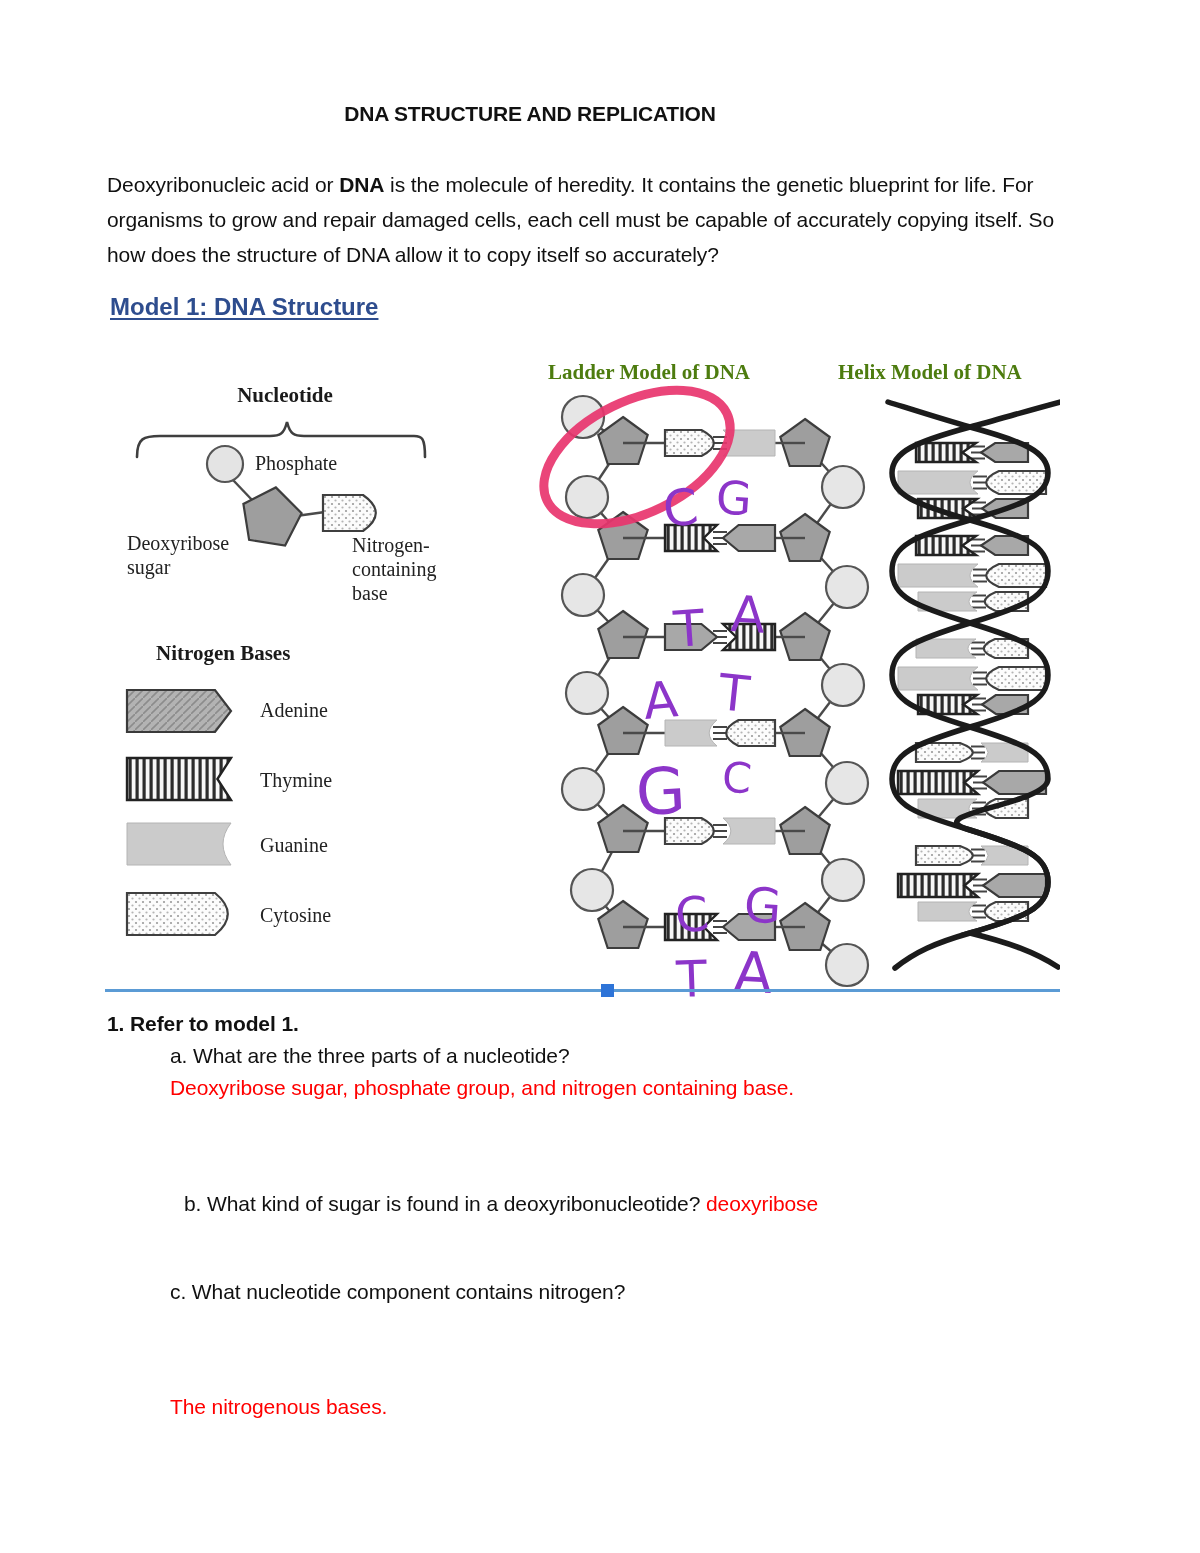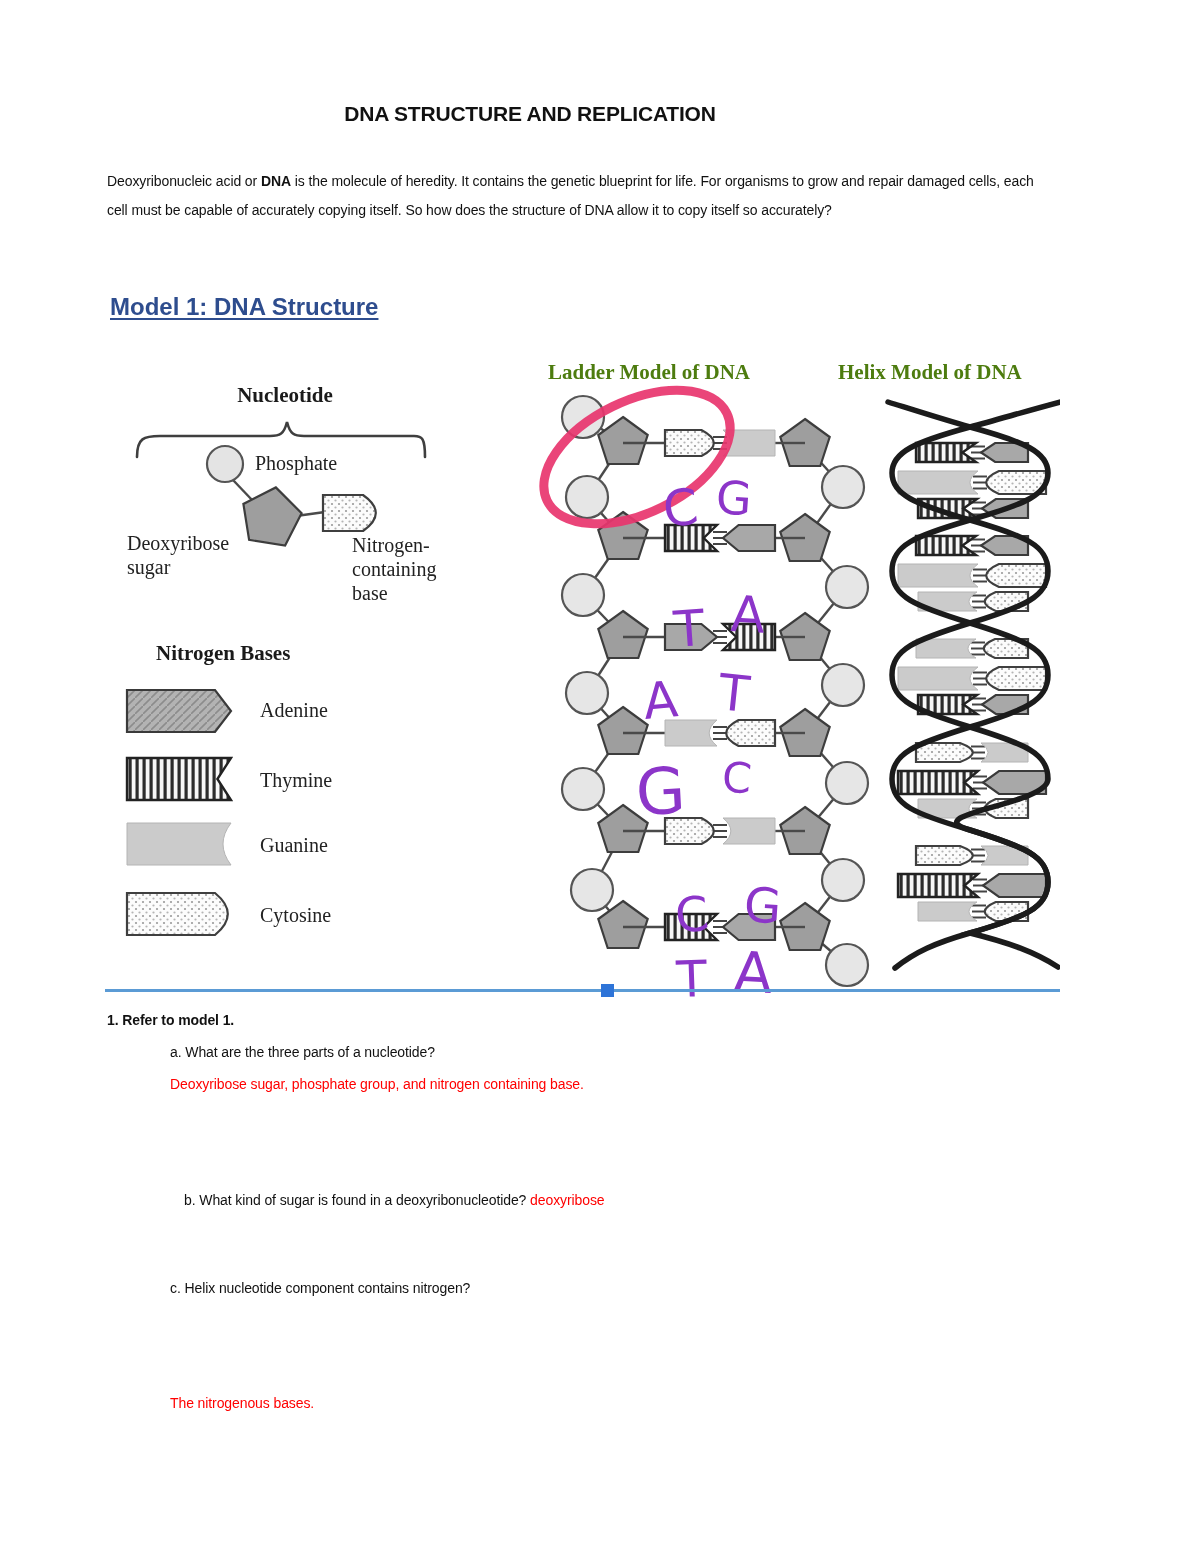--- a/index.html
+++ b/index.html
@@ -1,20 +1,20 @@
 <!DOCTYPE html>
 <html><head>
 <meta charset="utf-8">
 <style>
   html,body{margin:0;padding:0;background:#ffffff;}
   .page{position:relative;width:1060px;height:1553px;background:#fff;
         font-family:"Liberation Sans",sans-serif;color:#111;overflow:hidden;}
   .abs{position:absolute;}
   .doc-title{width:100%;text-align:center;font-size:21px;font-weight:700;letter-spacing:-0.2px;}
-  .doc-text{font-size:14px;line-height:29px;letter-spacing:-0.1px;}
+  .doc-text{font-size:21px;line-height:35px;letter-spacing:-0.1px;}
   .model-heading{font-size:24px;font-weight:700;color:#2e4d8e;text-decoration:underline;
                  text-decoration-thickness:2px;text-underline-offset:3px;}
   .fig-title{font-family:"Liberation Serif",serif;font-weight:700;font-size:21px;color:#4d7c0f;text-align:left;}
   .red{color:#ff0000;}
   .divider-line{height:3px;background:#5b9bd5;}
   .divider-handle{width:13px;height:13px;background:#2e74d8;}
   text.fig-label{font-family:"Liberation Serif",serif;font-size:20px;fill:#222;}
   text.fig-label-bold{font-family:"Liberation Serif",serif;font-size:21px;font-weight:700;fill:#1a1a1a;}
   text.hand-letter{font-family:"DejaVu Sans",sans-serif;}
 </style>
@@ -278,15 +278,15 @@
 
   <div class="abs divider-line" style="top:989px;left:105px;width:993px;"></div>
   <div class="abs divider-handle" style="top:984px;left:601px;"></div>
 
   <div class="abs doc-text" style="top:1006px;left:107px;font-weight:bold;">1. Refer to model 1.</div>
   <div class="abs doc-text red" style="top:1070px;left:170px;">Deoxyribose sugar, phosphate group, and nitrogen containing base.</div>
   <div class="abs doc-text" style="top:1038px;left:170px;">a. What are the three parts of a nucleotide?</div>
   <div class="abs doc-text" style="top:1186px;left:184px;">
     <span>b. What kind of sugar is found in a deoxyribonucleotide? </span><span class="red">deoxyribose</span>
   </div>
-  <div class="abs doc-text" style="top:1274px;left:170px;">c. Helix nucleotide component contains nitrogen?</div>
+  <div class="abs doc-text" style="top:1274px;left:170px;">c. What nucleotide component contains nitrogen?</div>
   <div class="abs doc-text red" style="top:1357px;left:170px;margin-top:32px;">The nitrogenous bases.</div>
 </div>
 
 </body></html>

